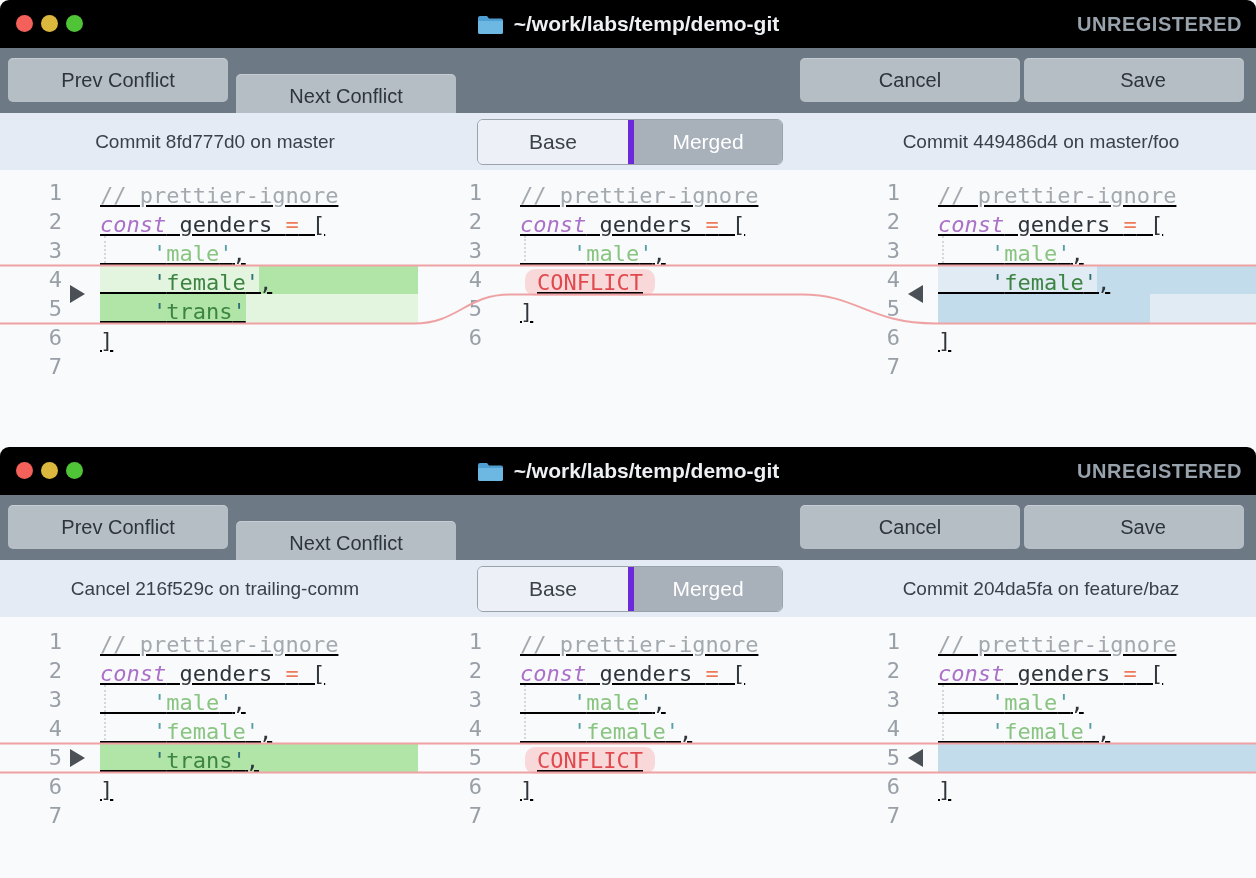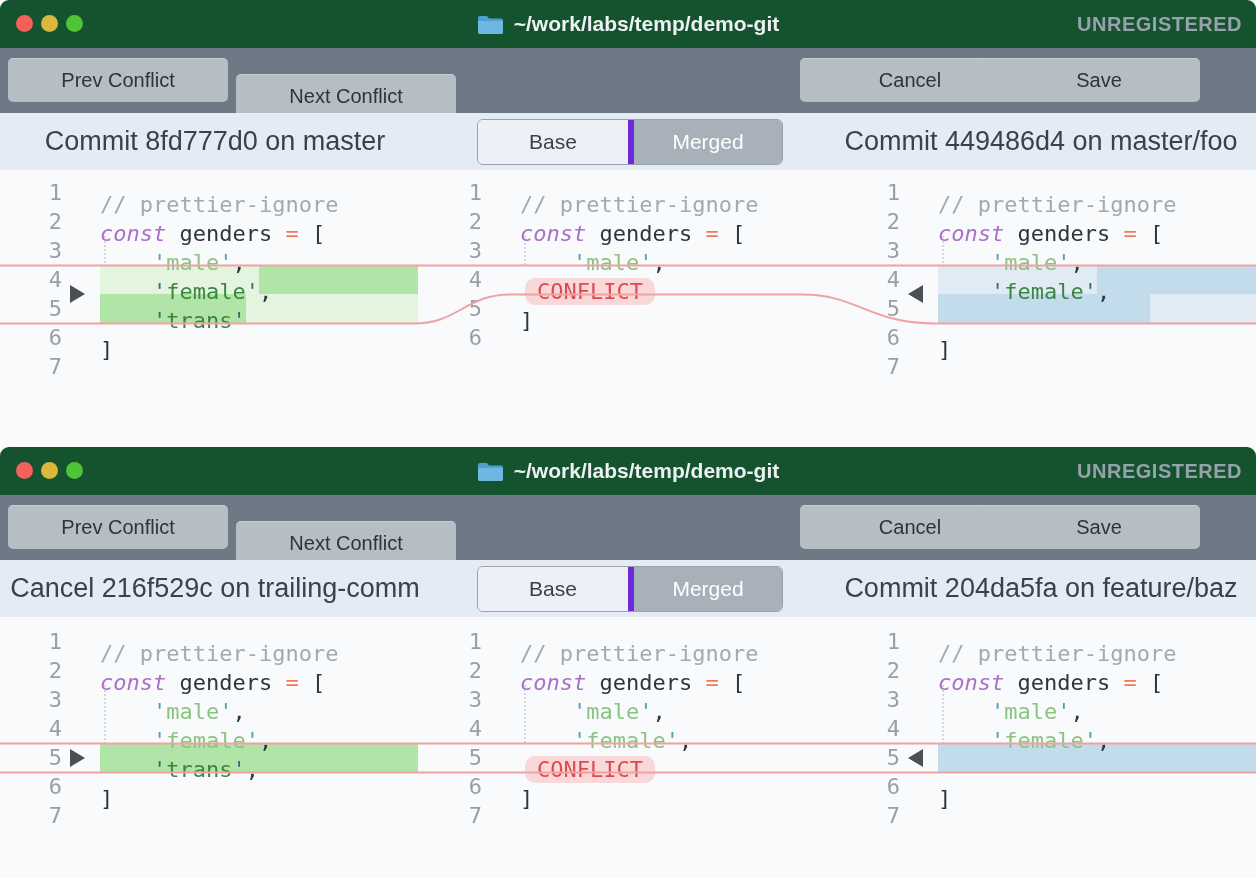--- a/index.html
+++ b/index.html
@@ -6,21 +6,21 @@
   body{
     width:1256px;height:878px;position:relative;overflow:hidden;
     background:#f8fafb;font-family:"Liberation Sans",sans-serif;
     -webkit-font-smoothing:antialiased;
   }
   .window{position:absolute;left:0;width:1256px;}
   #win0{top:0;height:447px;}
   #win1{top:447px;height:431px;}
 
   
-  .titlebar{position:relative;height:48px;background:#14532d;border-radius:9px 9px 0 0;
+  .titlebar{position:relative;height:48px;background:#000000;border-radius:9px 9px 0 0;
     display:flex;justify-content:center;}
   .lights{position:absolute;left:16px;top:15px;display:flex;gap:8px;}
   .light{width:17px;height:17px;border-radius:50%;border:none;padding:0;}
   .light.red{background:#f4605a;}
   .light.yellow{background:#dcb73e;}
   .light.green{background:#4ec436;}
   .title-group{display:flex;align-items:center;gap:10px;color:#eef1f4;
     font-size:21px;font-weight:bold;}
   .folder{display:inline-block;line-height:0;}
   .unregistered{position:absolute;right:14px;top:0;height:48px;display:flex;align-items:center;
@@ -29,26 +29,26 @@
   
   .toolbar{position:relative;height:65px;background:#6d7985;}
   .tbtn{position:absolute;top:10px;height:44px;width:220px;background:#b5bdc5;
     border:none;border-radius:5px;color:#2e343b;font-size:20px;
     font-family:"Liberation Sans",sans-serif;
     display:flex;align-items:center;justify-content:center;
     box-shadow:inset 0 1px 0 rgba(255,255,255,.22);}
   .tbtn.prev{left:8px;}
   .tbtn.next{left:236px;margin-top:16px;}
   .tbtn.cancel{left:800px;}
-  .tbtn.save{left:980px;padding-left:24px;}
+  .tbtn.save{left:1024px;padding-left:24px;}
 
   
   .header{position:relative;height:57px;background:#e4ebf4;}
   .commit{position:absolute;top:0;height:100%;display:flex;align-items:center;
-    justify-content:center;color:#3a4149;font-size:27px;}
+    justify-content:center;color:#3a4149;font-size:19px;}
   .commit.left{left:0;width:430px;}
   .commit.right{left:826px;width:430px;}
   .seg{position:absolute;left:477px;top:6px;width:304px;height:44px;display:flex;
     border:1px solid #9aa2ac;border-radius:6px;overflow:hidden;font-size:21px;}
   .seg-btn{display:flex;align-items:center;justify-content:center;border:none;
     font-family:"Liberation Sans",sans-serif;font-size:21px;padding:0;}
   .seg-base{flex:0 0 150px;background:#edf1f7;color:#3a414a;}
   .seg-merged{flex:1;background:#a8b0ba;color:#ffffff;border-left:6px solid #6d28d9;}
 
   
@@ -58,21 +58,21 @@
   #win1 .code{height:261px;}
   .pane{position:absolute;top:0;bottom:0;}
   .pane.p-left{left:0;width:432px;}
   .pane.p-middle{left:440px;width:386px;}
   .pane.p-right{left:830px;width:426px;}
   .line{position:relative;height:29px;line-height:29px;white-space:pre;}
   .gutter{position:absolute;left:0;top:0;text-align:right;color:#989fa7;}
   .p-left  .gutter{width:62px;}
   .p-middle .gutter{width:42px;}
   .p-right .gutter{width:70px;}
-  .ltext{position:absolute;top:12px;z-index:2;}
+  .ltext{position:absolute;top:3px;z-index:2;text-decoration:underline;}
   .p-left  .ltext{left:100px;}
   .p-middle .ltext{left:80px;}
   .p-right .ltext{left:108px;}
   .hl{position:absolute;top:0;height:29px;z-index:1;}
   .hl.gl{background:#e4f5df;}
   .hl.gd{background:#b1e5a8;}
   .hl.bl{background:#e1ebf3;}
   .hl.bd{background:#c2dcec;}
   .guide{position:absolute;width:0;border-left:2px dotted #d4d8dc;z-index:0;}
   .p-left .guide{left:104px;}

